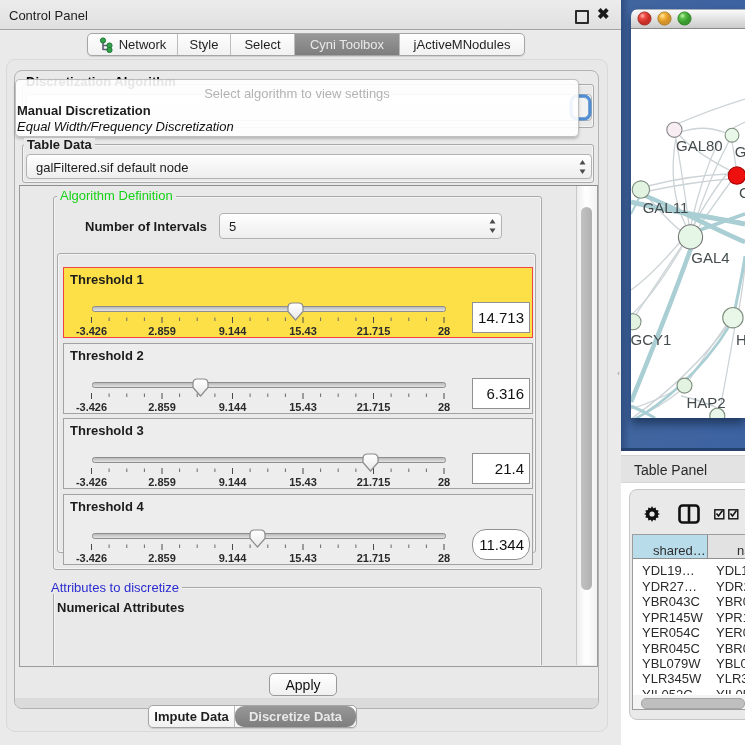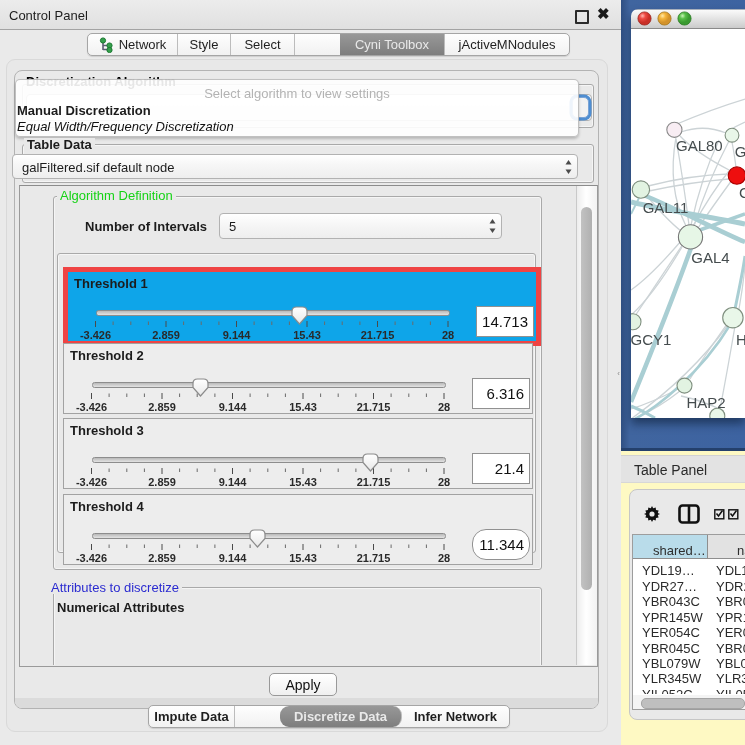--- a/index.html
+++ b/index.html
@@ -19,21 +19,21 @@
        box-shadow:inset 0 0 0 1px rgba(255,255,255,.55);}
   .gtitle{position:absolute;font-size:13px;background:#e9e9e9;padding:0 3px;
        white-space:nowrap;line-height:13px;}
   .seg{position:absolute;display:flex;border:1px solid #a5a5a5;border-radius:5px;
        background:linear-gradient(#fefefe,#f1f1f1);overflow:hidden;
        box-shadow:0 1px 1px rgba(0,0,0,.12);}
   .seg>div{display:flex;align-items:center;justify-content:center;
        font-size:13px;color:#1f1f1f;border-right:1px solid #bcbcbc;
        white-space:nowrap;}
   .seg>div:last-child{border-right:none;}
-  .seg>div.sel{background:linear-gradient(#989898,#7e7e7e);color:#e9e9e9;margin-left:45px;}
+  .seg>div.sel{background:linear-gradient(#989898,#7e7e7e);color:#e9e9e9;}
   .vbox{position:absolute;background:#fff;border:1px solid #919191;
         font-size:15px;color:#111;text-align:right;padding-right:5px;
         display:flex;align-items:center;justify-content:flex-end;}
 </style></head>
 <body>
 
 <div class="abs" id="leftwin" style="left:0;top:0;width:621px;height:745px;background:#eaeaea;">
 
   <div class="abs" style="left:0;top:0;width:621px;height:29px;
        background:linear-gradient(#ececec,#e0e0e0);border-bottom:1px solid #a3a3a3;"></div>
@@ -73,21 +73,21 @@
   <div class="abs" style="left:16px;top:80px;width:562px;height:56px;
        background:rgba(255,255,255,0.90);border-radius:5px;
        border:1px solid rgba(150,150,150,0.6);box-shadow:0 2px 3px rgba(0,0,0,0.22);margin:-1px;"></div>
   <div class="abs" style="left:16px;top:80px;width:562px;text-align:center;
        font-size:13px;color:#b3b3b3;padding-top:6px;">Select algorithm to view settings</div>
   <div class="abs b13" style="left:17px;top:103px;">Manual Discretization</div>
   <div class="abs" style="left:17px;top:119px;font-size:13px;color:#111;font-style:italic;">Equal Width/Frequency Discretization</div>
 
   <div class="grp" style="left:22px;top:144px;width:570px;height:37px;"></div>
   <div class="gtitle b13" style="left:24px;top:138px;background:#e9e9e9;">Table Data</div>
-  <div class="combo" style="left:12px;top:154px;width:564px;height:23px;">
+  <div class="combo" style="left:26px;top:154px;width:564px;height:23px;">
      <div class="ct">galFiltered.sif default node</div>
      <svg class="stepper" viewBox="0 0 7 14">
         <path d="M3.5 0 L6.5 4.5 H0.5 Z" fill="#4a4a4a"></path>
         <path d="M3.5 14 L6.5 9.5 H0.5 Z" fill="#4a4a4a"></path>
       </svg>
   </div>
 
   <div class="abs" style="left:19px;top:185px;width:577px;height:480px;background:#e9e9e9;
        border-top:1px solid #8c8c8c;border-left:1px solid #9a9a9a;border-bottom:1px solid #9a9a9a;border-right:1px solid #9a9a9a;"></div>
 
@@ -103,21 +103,21 @@
     <div class="abs b13" style="left:65px;top:33px;">Number of Intervals</div>
     <div class="combo" style="left:199px;top:27px;width:281px;height:24px;">
        <div class="ct">5</div>
        <svg class="stepper" viewBox="0 0 7 14">
           <path d="M3.5 0 L6.5 4.5 H0.5 Z" fill="#4a4a4a"></path>
           <path d="M3.5 14 L6.5 9.5 H0.5 Z" fill="#4a4a4a"></path>
         </svg>
     </div>
 
     <div class="grp" style="left:37px;top:67px;width:477px;height:298px;"></div>
-    <div class="abs" style="left:43px;top:80.8px;width:468px;height:69px;background:#0ea5e9;border:5px solid #ef4444;">
+    <div class="abs" style="left:43px;top:80.8px;width:468px;height:69px;background:#fde047;border:1px solid #ef4444;">
       <div class="abs b13" style="left:6px;top:4px;">Threshold 1</div>
       <div class="abs" style="left:27.5px;top:38px;width:352.5px;height:4px;border-radius:2.5px;border:1px solid #8d8d8d;background:linear-gradient(#b9b9b9,#e3e3e3);"></div>
       <svg class="abs" style="left:27px;top:49px;" width="354" height="7">
           <line x1="0.5" y1="0" x2="0.5" y2="6" stroke="#4a4a4a" stroke-width="1"></line>
           <line x1="18.1" y1="0.5" x2="18.1" y2="4" stroke="#6a6a6a" stroke-width="1"></line>
           <line x1="35.8" y1="0.5" x2="35.8" y2="4" stroke="#6a6a6a" stroke-width="1"></line>
           <line x1="53.4" y1="0.5" x2="53.4" y2="4" stroke="#6a6a6a" stroke-width="1"></line>
           <line x1="71.0" y1="0" x2="71.0" y2="6" stroke="#4a4a4a" stroke-width="1"></line>
           <line x1="88.6" y1="0.5" x2="88.6" y2="4" stroke="#6a6a6a" stroke-width="1"></line>
           <line x1="106.2" y1="0.5" x2="106.2" y2="4" stroke="#6a6a6a" stroke-width="1"></line>
@@ -288,25 +288,24 @@
     <div class="abs b13" style="left:37px;top:414px;">Numerical Attributes</div>
   </div>
 
   <div class="abs" style="left:269px;top:673px;width:66px;height:21px;border:1px solid #999;
        border-radius:5px;background:linear-gradient(#ffffff,#f0f0f0);display:flex;align-items:center;
        justify-content:center;font-size:14px;color:#111;">Apply</div>
 
   <div class="seg" style="left:148px;top:705px;height:21px;">
     <div class="b13" style="width:85px;">Impute Data</div>
     <div class="sel b13" style="width:121px;color:#e9e9e9;border-radius:9px;">Discretize Data</div>
-    <div class="b13" style="width:107px;">Infer Network</div>
   </div>
 </div>
 
-<div class="abs" id="rightcol" style="left:621px;top:0;width:124px;height:745px;background:#fef9c3;text-align:right;">
+<div class="abs" id="rightcol" style="left:621px;top:0;width:124px;height:745px;background:#ffffff;text-align:right;">
 
   <div class="abs" style="left:0;top:0;width:124px;height:450px;
        background:linear-gradient(90deg,#2f4f82,#40659f 9px,#3d63a1);"></div>
   <div class="abs" style="left:0;top:448px;width:124px;height:3px;background:#24406c;"></div>
 
   <div class="abs" style="left:10px;top:9px;width:114px;height:409px;border-radius:7px 0 0 0;
        overflow:hidden;box-shadow:0 6px 10px rgba(10,25,50,.55);">
      <div class="abs" style="left:0;top:0;width:114px;height:18px;z-index:3;
           background:linear-gradient(#fafafa,#cbcbcb);border-bottom:1px solid #8a8a8a;border-top:1px solid #a8b0bc;"></div>
      <svg class="abs" style="left:0;top:0;z-index:4;" width="114" height="19">

